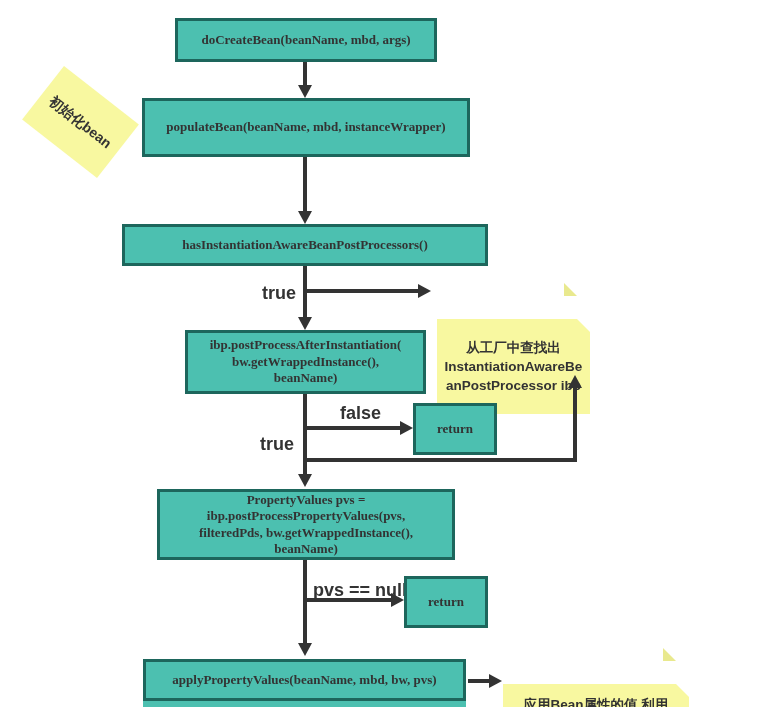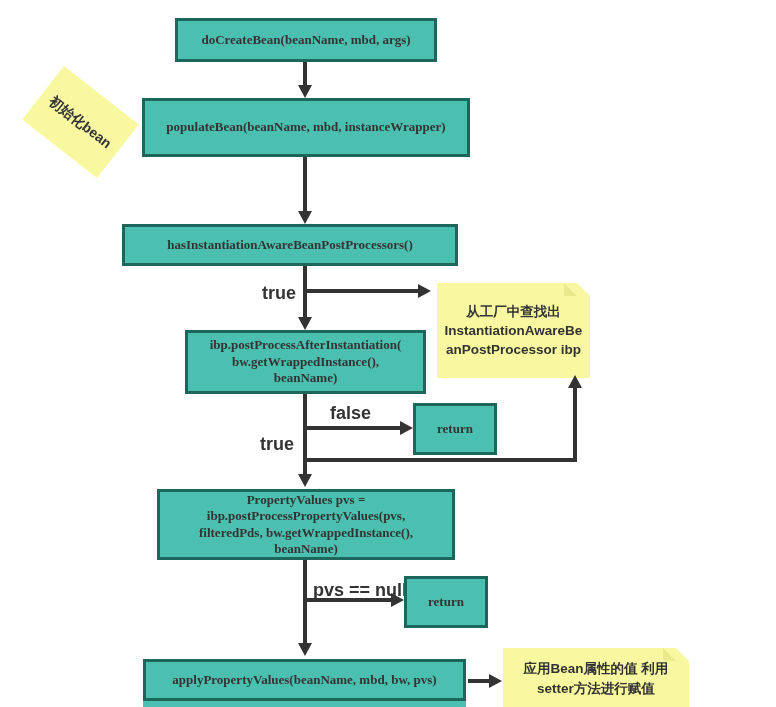--- a/index.html
+++ b/index.html
@@ -8,34 +8,34 @@
   }
   html,body{margin:0;padding:0;background:var(--background);}
   .canvas{position:relative;width:776px;height:707px;background:var(--background);
     overflow:hidden;font-family:"Liberation Sans","DejaVu Sans",sans-serif;color:var(--text);}
   .node{position:absolute;box-sizing:border-box;background:var(--node-fill);
     border:3px solid var(--node-border);display:flex;align-items:center;justify-content:center;
     text-align:center;white-space:pre-line;font-weight:bold;font-size:13px;line-height:16.5px;color:var(--text);font-family:Liberation Serif, serif;}
   .note{position:absolute;box-sizing:border-box;background:var(--note-fill);
     display:flex;align-items:center;justify-content:center;text-align:center;
     white-space:pre-line;font-weight:bold;font-size:13.5px;line-height:19px;color:var(--text);}
-  .note.folded{clip-path:polygon(0 0,calc(100% - 13px) 0,100% 13px,100% 100%,0 100%);}
+  .note.folded{clip-path:polygon(0 0,calc(100% - 13px) 0,100% 13px,100% 100%,0 100%);margin-top:36px;}
   .fold{position:absolute;top:0;right:0;width:13px;height:13px;
     background:var(--note-fold);clip-path:polygon(0 0,100% 100%,0 100%);}
   .vl{position:absolute;width:4px;background:var(--arrow);}
   .hl{position:absolute;height:4px;background:var(--arrow);}
   .ah{position:absolute;width:0;height:0;}
   .ah-down{border-left:7px solid transparent;border-right:7px solid transparent;border-top:13px solid var(--arrow);}
   .ah-right{border-top:7px solid transparent;border-bottom:7px solid transparent;border-left:13px solid var(--arrow);}
   .ah-up{border-left:7px solid transparent;border-right:7px solid transparent;border-bottom:13px solid var(--arrow);}
   .lbl{position:absolute;font-weight:bold;font-size:18px;color:var(--text);white-space:nowrap;}
 
   #b1{left:175px;top:18px;width:262px;height:44px;}
   #b2{left:142px;top:98px;width:328px;height:59px;}
-  #b3{left:122px;top:224px;width:336px;height:42px;}
+  #b3{left:122px;top:224px;width:366px;height:42px;}
   #b4{left:185px;top:330px;width:241px;height:64px;}
   #r1{left:413px;top:403px;width:84px;height:52px;}
   #b5{left:157px;top:489px;width:298px;height:71px;}
   #r2{left:404px;top:576px;width:84px;height:52px;}
   #b6{left:143px;top:659px;width:323px;height:42px;}
   #b7{left:143px;top:701px;width:323px;height:8px;background:var(--node-fill);position:absolute;}
 
   #n1{left:33px;top:88px;width:95px;height:68px;transform:rotate(38deg);font-size:14px;}
   #n2{left:437px;top:283px;width:153px;height:95px;}
   #n3{left:503px;top:648px;width:186px;height:62px;font-size:13.5px;line-height:20px;}
@@ -45,21 +45,21 @@
   #a3l{left:303px;top:266px;height:52px;}  #a3h{left:298px;top:317px;}
   #a4l{left:305px;top:289px;width:113px;}  #a4h{left:418px;top:284px;}
   #a5l{left:303px;top:394px;height:81px;}  #a5h{left:298px;top:474px;}
   #a6l{left:305px;top:426px;width:95px;}   #a6h{left:400px;top:421px;}
   #a7l1{left:305px;top:458px;width:272px;} #a7l2{left:573px;top:388px;height:74px;} #a7h{left:568px;top:375px;}
   #a8l{left:303px;top:560px;height:84px;}  #a8h{left:298px;top:643px;}
   #a9l{left:305px;top:598px;width:87px;}   #a9h{left:391px;top:593px;}
   #a10l{left:468px;top:679px;width:22px;}  #a10h{left:489px;top:674px;}
 
   #lbl-true1{left:258px;top:283px;width:38px;text-align:right;}
-  #lbl-false{left:330px;top:403px;}
+  #lbl-false{left:340px;top:403px;}
   #lbl-true2{left:256px;top:434px;width:38px;text-align:right;}
   #lbl-pvs{left:313px;top:580px;}
 </style>
 </head>
 <body>
 
 <div class="canvas">
 
   <div class="note" id="n1">初始化bean</div>
 

